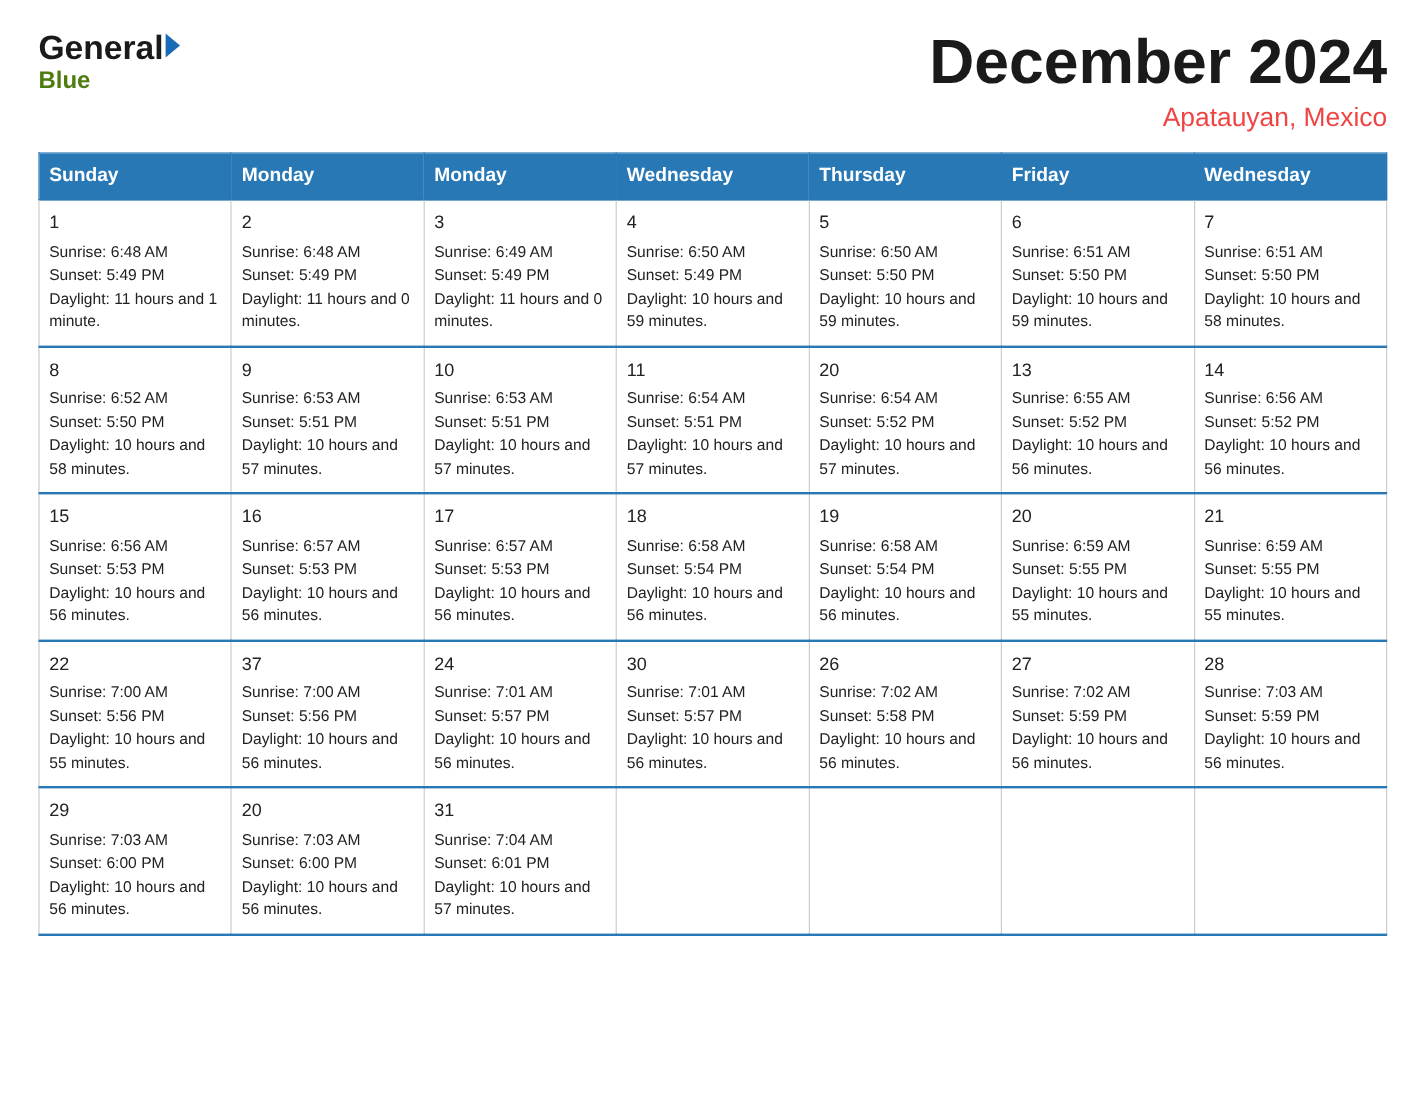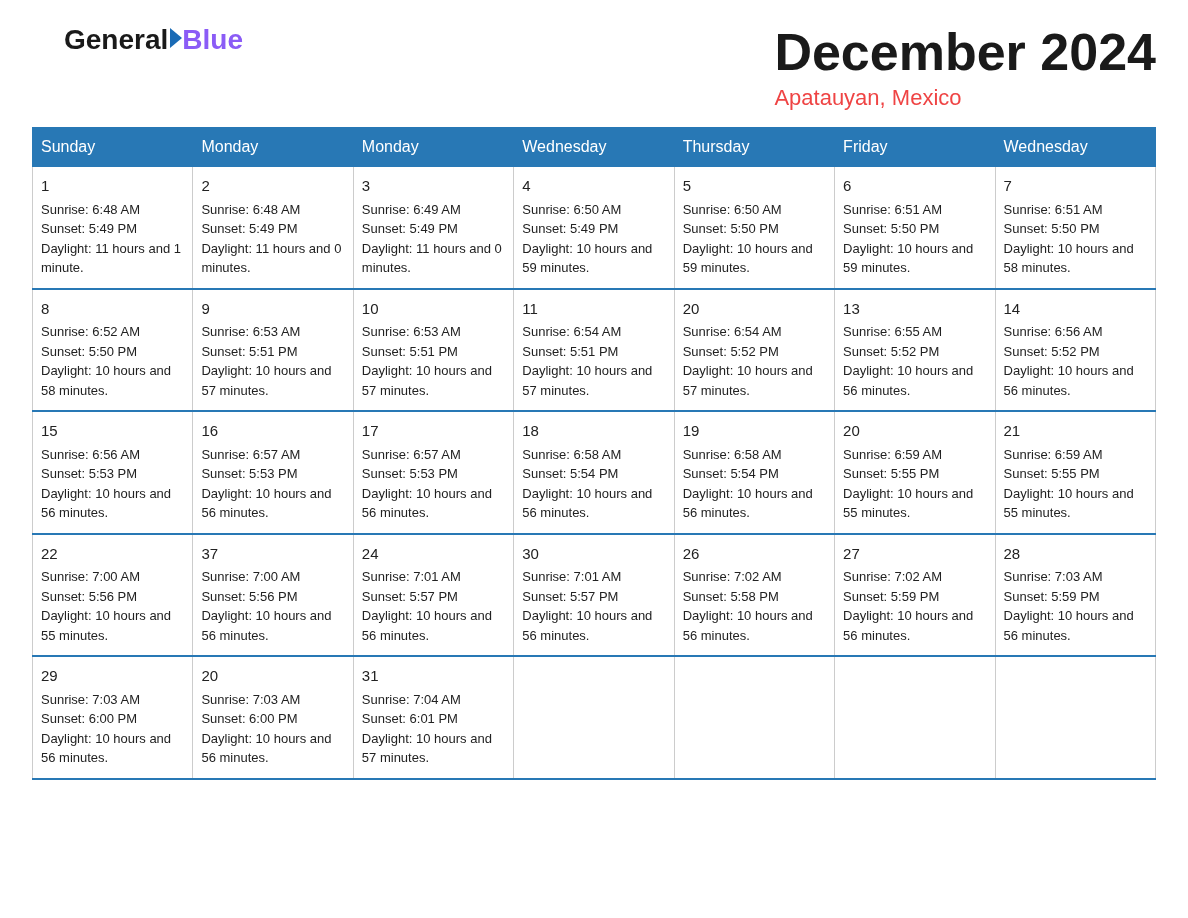--- a/index.html
+++ b/index.html
@@ -25,34 +25,34 @@
       width: 0;
       height: 0;
       border-left: 12px solid #1a6bb5;
       border-top: 10px solid transparent;
       border-bottom: 10px solid transparent;
       margin-left: 2px;
       margin-top: -4px;
     }
     .logo-wrapper {
       display: flex;
-      flex-direction: row;
-      margin-left: 32px;
+      flex-direction: column;
     }
     .logo-line1 {
       display: flex;
       align-items: center;
     }
     .logo-line2 {
-      color: #8b5cf6;
-      font-size: 28px;
+      color: #4d7c0f;
+      font-size: 20px;
       font-weight: bold;
       margin-left: 0;
     }
     .title-section {
+      text-align: right;
     }
     .month-title {
       font-size: 52px;
       font-weight: bold;
       color: #1a1a1a;
       line-height: 1.1;
     }
     .location {
       font-size: 22px;
       color: #ef4444;
@@ -61,21 +61,21 @@
     table {
       width: 100%;
       border-collapse: collapse;
       table-layout: fixed;
     }
     thead th {
       background: #2878b5;
       color: #fff;
       padding: 10px 8px;
       font-size: 16px;
-      font-weight: normal;
+      font-weight: bold;
       text-align: left;
       border: 1px solid #2878b5;
     }
     tbody td {
       vertical-align: top;
       padding: 8px 8px 10px 8px;
       border: 1px solid #ccc;
       font-size: 13px;
       color: #222;
       line-height: 1.5;

